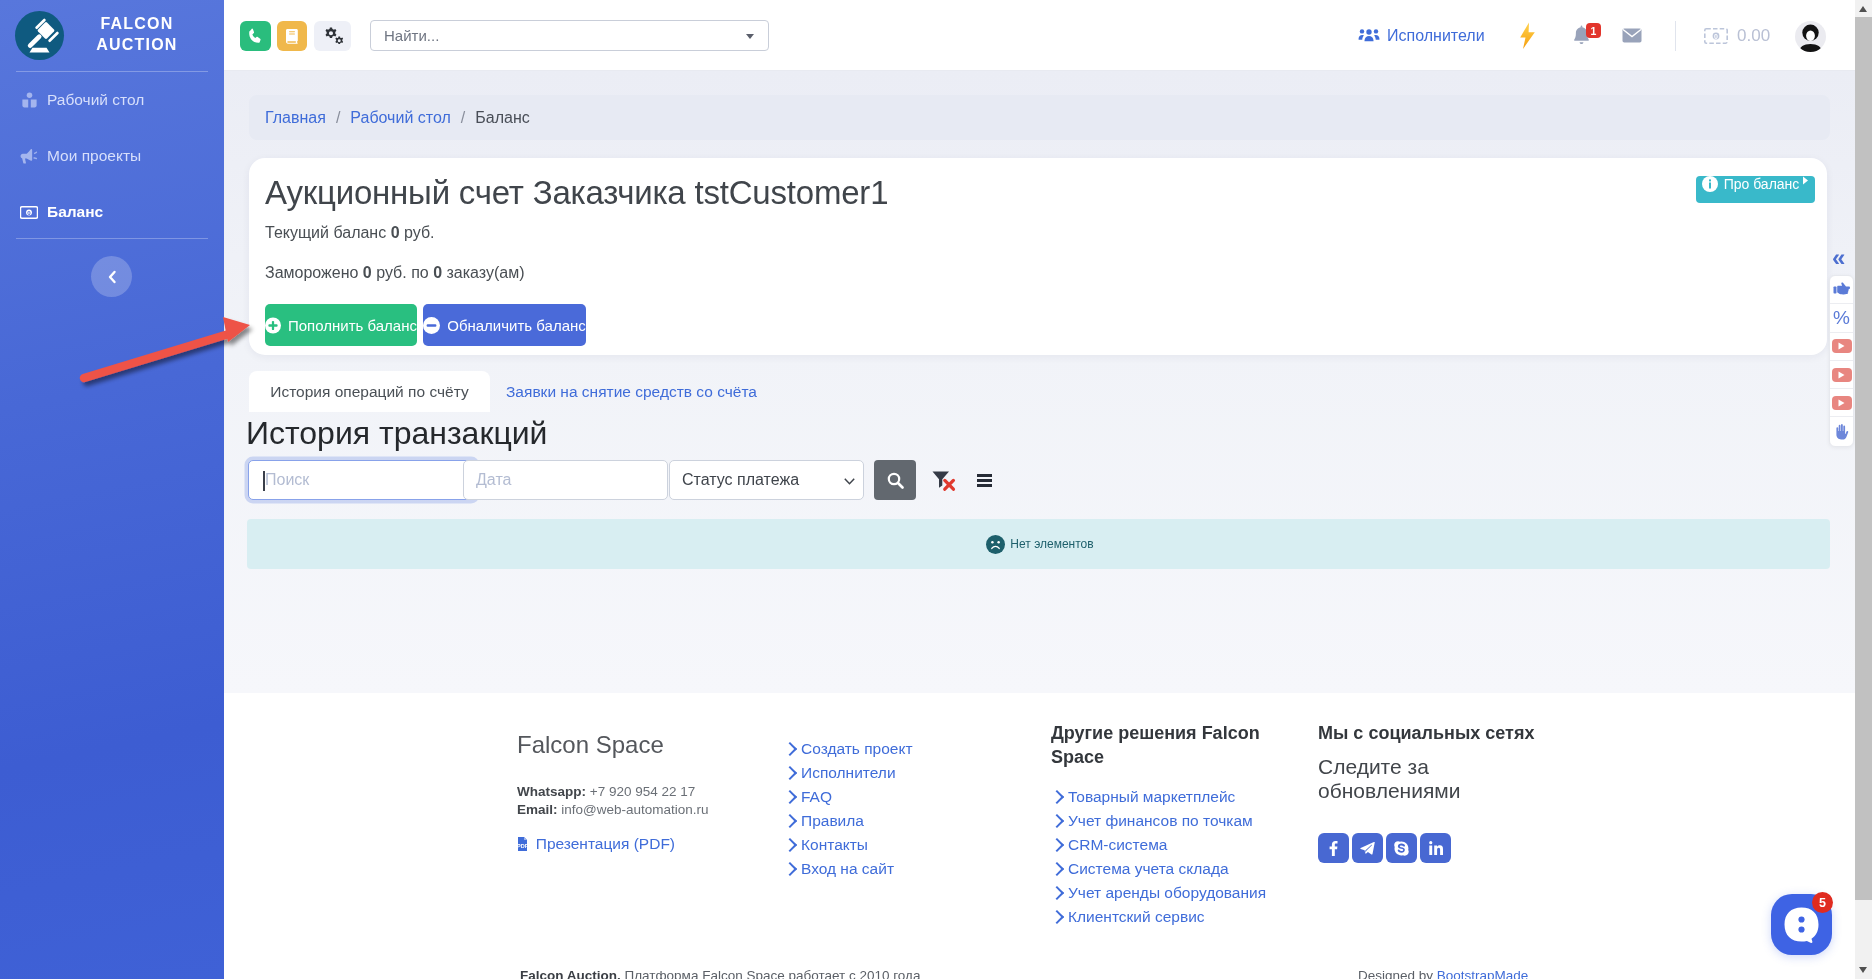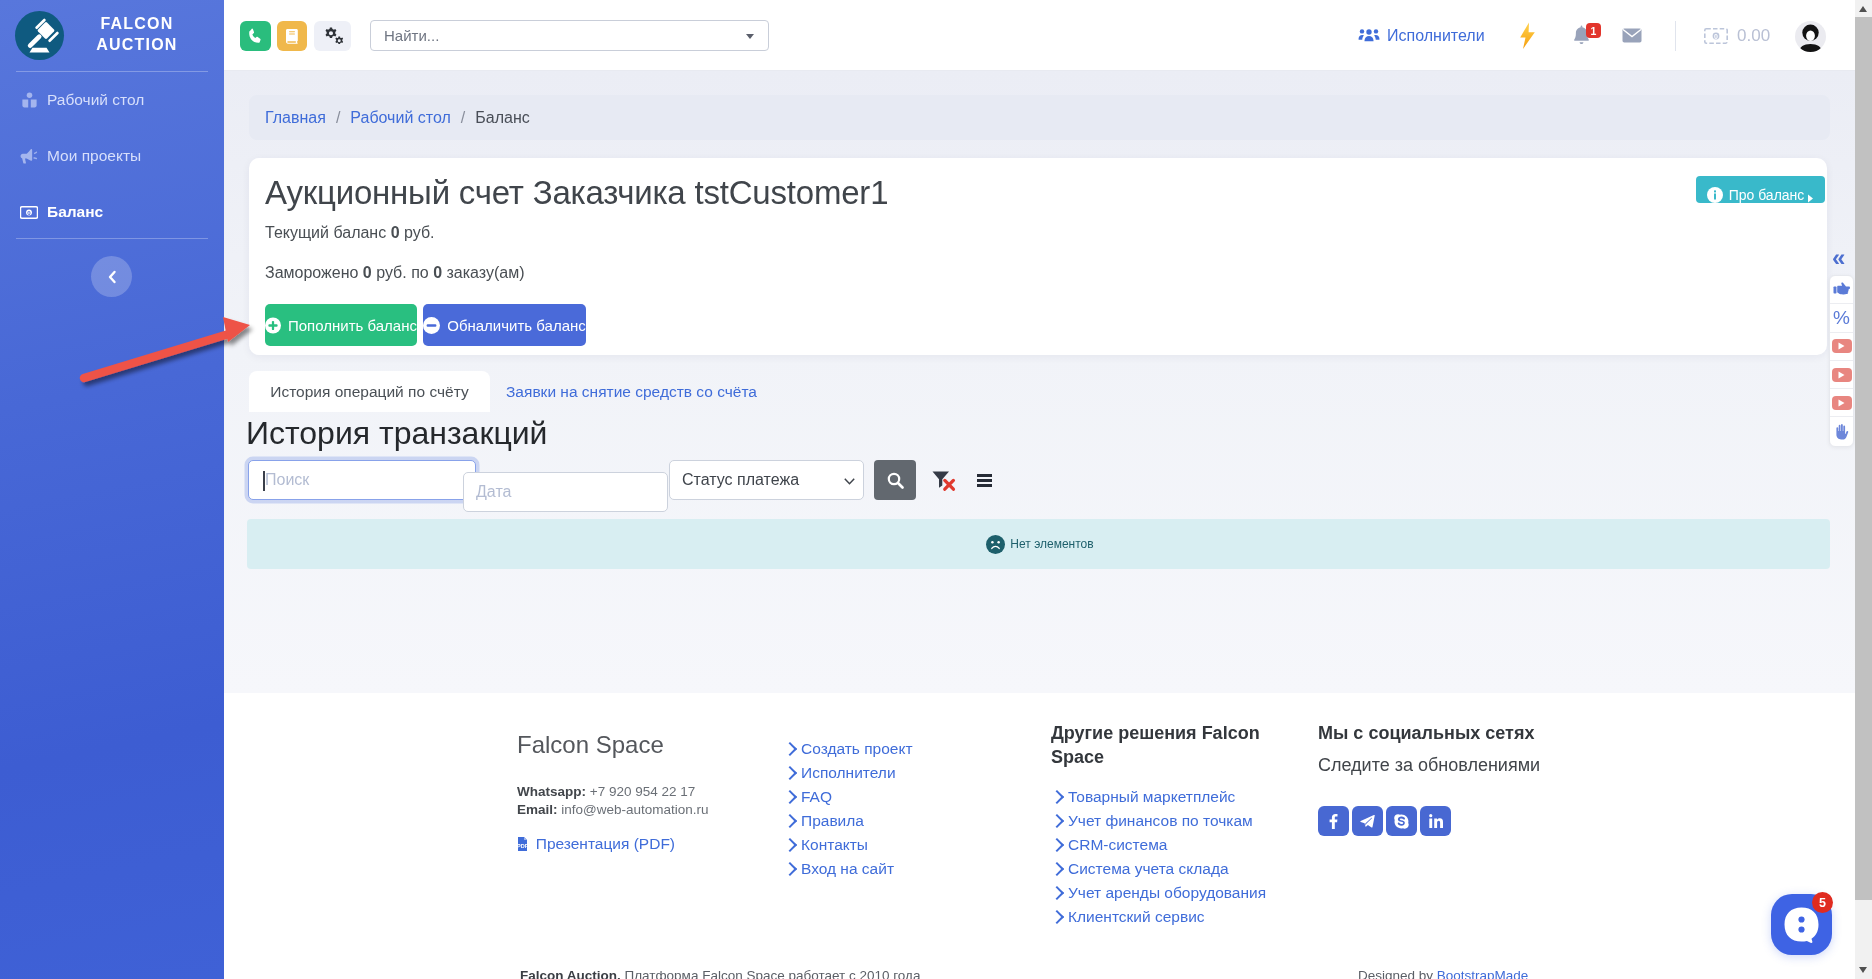--- a/index.html
+++ b/index.html
@@ -42,45 +42,45 @@
 #content { position:absolute; left:224px; top:71px; width:1648px; height:622px;
   background:linear-gradient(180deg,#ebedf5 0%,#f1f3f8 45%,#f6f7fb 100%); }
 #breadcrumb { position:absolute; left:25px; top:24px; width:1581px; height:45px;
   background:#e7eaf3; border-radius:8px; font-size:16px; color:#878c99;
   display:flex; align-items:center; padding-left:16px; }
 #breadcrumb a { color:#3f6cd9; text-decoration:none; }
 #breadcrumb .sep { margin:0 10px; color:#8a8f9c; }
 #breadcrumb .cur { color:#494e57; }
 
 #main-card { position:absolute; left:25px; top:87px; width:1578px; height:197px;
-  background:#fff; border-radius:10px; box-shadow:0 2px 8px rgba(30,40,80,.06); }
+  background:#fff; border-radius:16px; box-shadow:0 2px 8px rgba(30,40,80,.06); }
 #main-card h1 { position:absolute; left:16px; top:16px; font-size:33px; font-weight:400;
   color:#40454b; letter-spacing:-.2px; }
 .card-p { position:absolute; left:16px; font-size:16px; color:#494e53; }
 .btn { position:absolute; top:146px; height:42px; border-radius:5px; color:#fff;
   font-size:15px; white-space:nowrap; display:flex; align-items:center; justify-content:center; }
 #btn-green { left:16px; width:152px; background:#29bf80; }
 #btn-blue { left:174px; width:163px; background:#4a6ad9; }
-#btn-about { position:absolute; left:1447px; top:18px; width:129px; height:27px;
+#btn-about { position:absolute; left:1447px; top:18px; width:119px; height:27px;
   border-radius:4px; background:#39b9ca; color:#fff; font-size:14px;
-  display:flex; align-items:flex-end; justify-content:center; }
+  display:flex; align-items:flex-start; justify-content:center; }
 
 #tab-active { position:absolute; left:25px; top:300px; width:241px; height:41px;
   background:#fff; border-radius:8px 8px 0 0; color:#4a5056; font-size:15.5px;
   display:flex; align-items:center; justify-content:center; }
 #tab2 { position:absolute; left:282px; top:300px; width:251px; height:41px;
   color:#3f6cd9; font-size:15.5px; display:flex; align-items:center; justify-content:center; }
 
 #h2-trans { position:absolute; left:22px; top:344px; font-size:32px; font-weight:400;
   color:#25282c; }
 .finput { position:absolute; top:389px; height:40px; background:#fff; border:1px solid #ccd2dd;
   border-radius:5px; font-size:16px; color:#b3bcd2; line-height:38px; padding-left:12px; }
 #f-poisk { left:24px; width:228px; padding-left:16px; border-color:#88a2ea;
   box-shadow:0 0 0 3.5px rgba(130,155,230,.35); }
-#f-data { left:239px; width:205px;margin-top:12px; }
+#f-data { left:239px; width:205px; }
 #f-status { left:433px; width:195px; color:#3f444b;margin-left:12px; }
 #f-search { position:absolute; left:650px; top:389px; width:42px; height:40px;
   border-radius:4px; background:#62686f; display:flex; align-items:center; justify-content:center; }
 #alert { position:absolute; left:23px; top:448px; width:1583px; height:50px;
   background:#d8eef2; border-radius:4px; color:#1d5f6b; font-size:12px;
   display:flex; align-items:center; justify-content:center; }
 
 
 #footer { position:absolute; left:224px; top:693px; width:1648px; height:286px; background:#fff; }
 .fcol-h1 { font-size:24px; color:#54575c; }
@@ -336,21 +336,21 @@
         <a class="flink fl2">Товарный маркетплейс</a>
         <a class="flink fl2">Учет финансов по точкам</a>
         <a class="flink fl2">CRM-система</a>
         <a class="flink fl2">Система учета склада</a>
         <a class="flink fl2">Учет аренды оборудования</a>
         <a class="flink fl2">Клиентский сервис</a>
       </div>
     </div>
     <div class="abs" style="left:1094px;top:28px;width:240px;">
       <div class="fcol-h2">Мы с социальных сетях</div>
-      <div style="margin-top:10px;font-size:18px;color:#41454a;">Следите за обновлениями</div>
+      <div style="margin-top:10px;font-size:21px;color:#41454a;">Следите за обновлениями</div>
       <div style="margin-top:30px;display:flex;gap:3px;">
         <span class="soc">
             <svg width="9" height="15" viewBox="0 0 9 15" fill="#fff">
               <path d="M5.8 15V8.2h2.3L8.4 5.5H5.8V3.8c0-.8.2-1.3 1.3-1.3h1.4V.1C8.2.1 7.4 0 6.4 0 4.3 0 2.9 1.3 2.9 3.6v1.9H.6v2.7h2.3V15z"></path>
             </svg>
           </span>
         <span class="soc">
             <svg width="15" height="13" viewBox="0 0 15 13" fill="#fff">
               <path d="M14.8.3 12.5 12c-.1.5-.6.7-1 .5L7.9 9.9 6.2 11.6c-.3.3-.8.1-.9-.3l-.7-3L.7 7.1c-.5-.2-.5-.9 0-1.1L13.9 0c.5-.2 1 .2.9.3zM11.5 2.8 5.3 8.5l.3 2.3.7-2 5.6-5.6c.2-.2-.1-.5-.4-.4z"></path>
             </svg>

